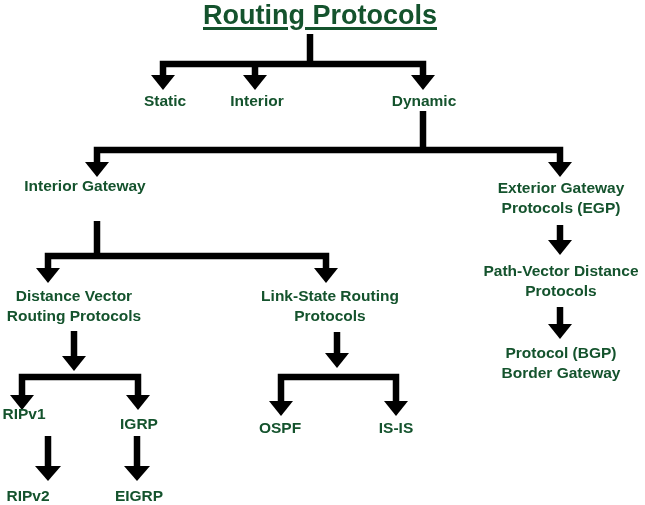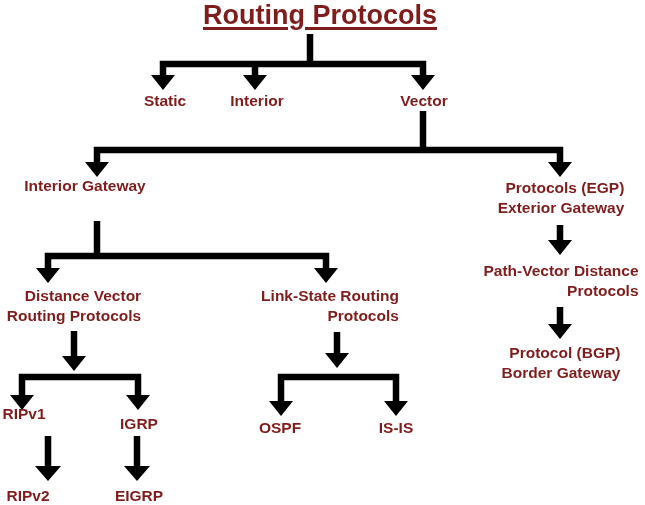--- a/index.html
+++ b/index.html
@@ -2,21 +2,21 @@
 <html><head>
 <meta charset="utf-8">
 <style>
   html, body { margin: 0; padding: 0; background: #ffffff; }
   .canvas {
     position: relative;
     width: 645px;
     height: 505px;
     background: #ffffff;
     font-family: "Liberation Sans", sans-serif;
-    color: #7f1d1d;
+    color: #14532d;
     overflow: hidden;
   }
   .connectors {
     position: absolute;
     left: 0; top: 0;
   }
   .title {
     position: absolute;
     left: 320px;
     top: 0px;
@@ -25,21 +25,21 @@
     font-size: 27px;
     font-weight: bold;
     white-space: nowrap;
     text-decoration: underline;
     text-decoration-thickness: 3px;
     text-underline-offset: 3px;
   }
   .node {
     position: absolute;
     transform: translateX(-50%);
-    text-align: right;
+    text-align: center;
     font-size: 15.5px;
     font-weight: bold;
     line-height: 20px;
     white-space: nowrap;
   }
   .node .ln { display: block; }
 </style>
 </head>
 <body>
 
@@ -88,30 +88,30 @@
 
   <div class="node" style="left:165px; top:91px">
       <span class="ln">Static</span>
     </div>
 
   <div class="node" style="left:257px; top:91px">
       <span class="ln">Interior</span>
     </div>
 
   <div class="node" style="left:424px; top:91px">
-      <span class="ln">Vector</span>
+      <span class="ln">Dynamic</span>
     </div>
 
   <div class="node" style="left:85px; top:176px">
     <span class="ln">Interior Gateway</span>
   </div>
 
   <div class="node" style="left:561px; top:178px">
+    <span class="ln">Exterior Gateway</span>
     <span class="ln">Protocols (EGP)</span>
-    <span class="ln">Exterior Gateway</span>
   </div>
 
   <div class="node" style="left:74px; top:286px">
     <span class="ln">Distance Vector</span>
     <span class="ln">Routing Protocols</span>
   </div>
 
   <div class="node" style="left:330px; top:286px">
     <span class="ln">Link-State Routing</span>
     <span class="ln">Protocols</span>

